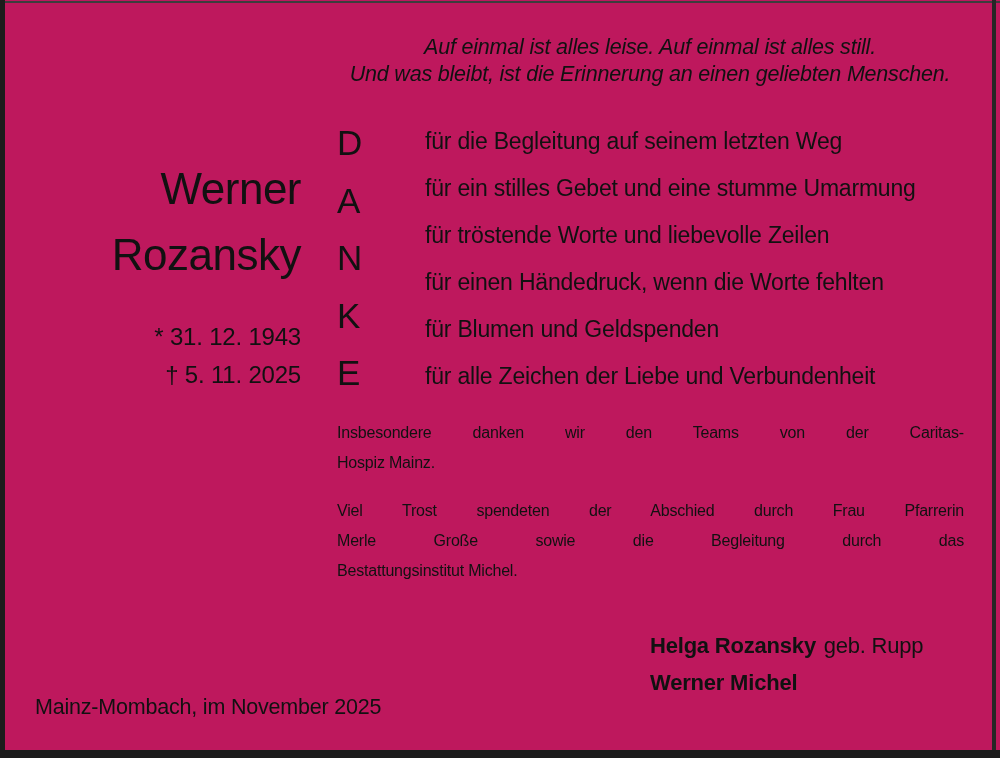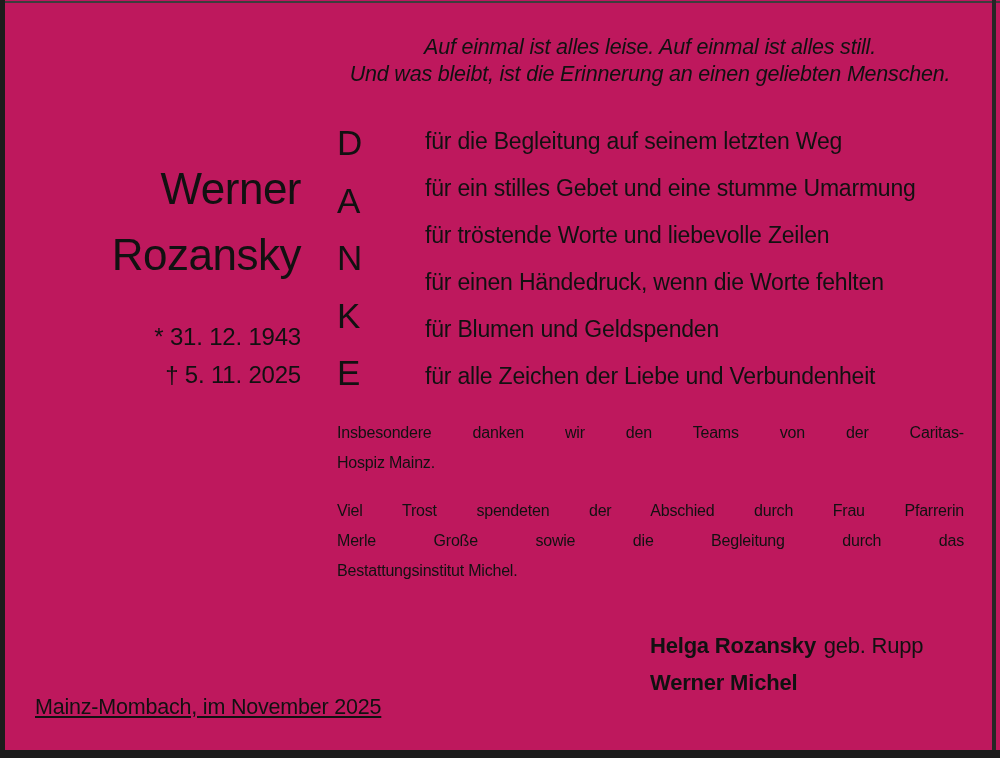--- a/index.html
+++ b/index.html
@@ -57,21 +57,21 @@
 
   .signatures {
     position: absolute; left: 650px; top: 627px;
     font-size: 22px; line-height: 37px; letter-spacing: -0.2px;
   }
   .sig-bold { font-weight: bold; }
   .sig-suffix { margin-left: 0.35em; font-weight: 400; margin-top: 40px; }
 
   .footer-dateline {
     position: absolute; left: 35px; top: 695px;
-    font-size: 21.5px; letter-spacing: -0.2px; text-decoration: underline;
+    font-size: 21.5px; letter-spacing: -0.2px;
   }
 </style>
 </head>
 <body>
 
 <div class="ad">
 
   <div class="rule-top"></div>
   <div class="rule-left"></div>
   <div class="rule-right"></div>

